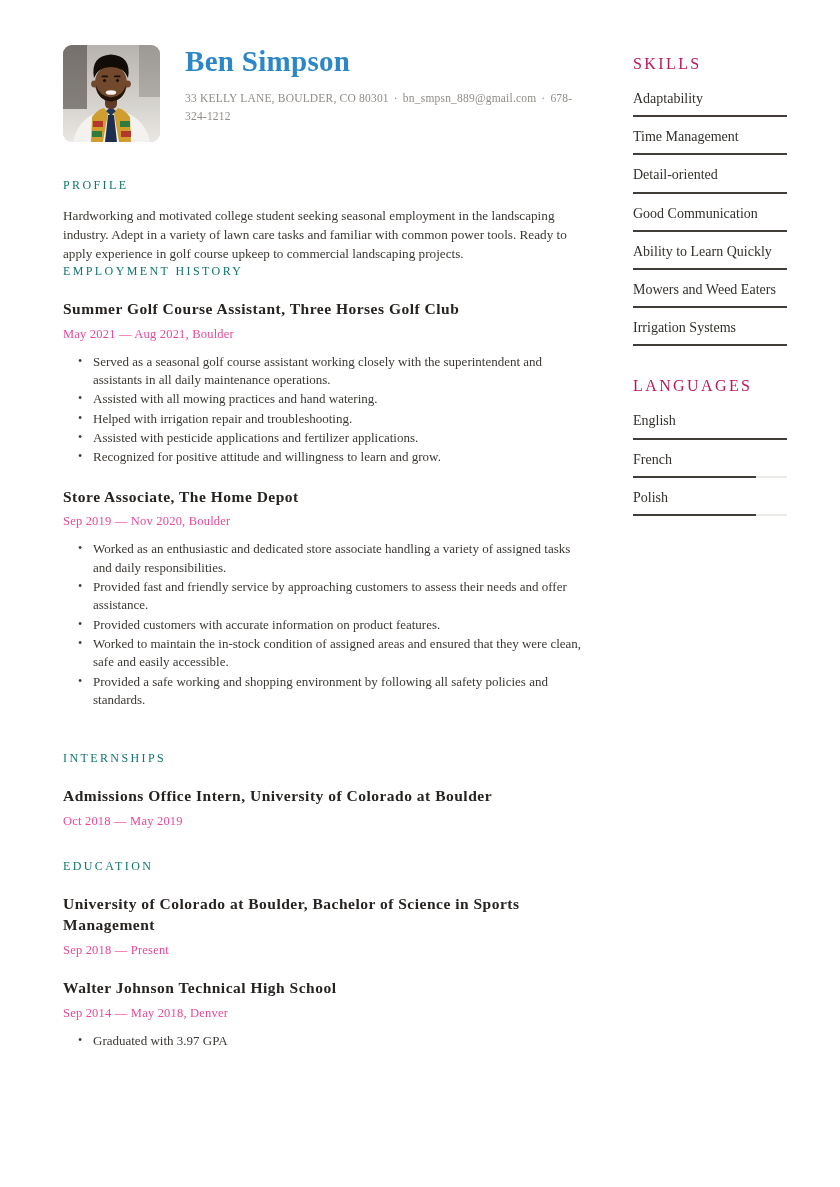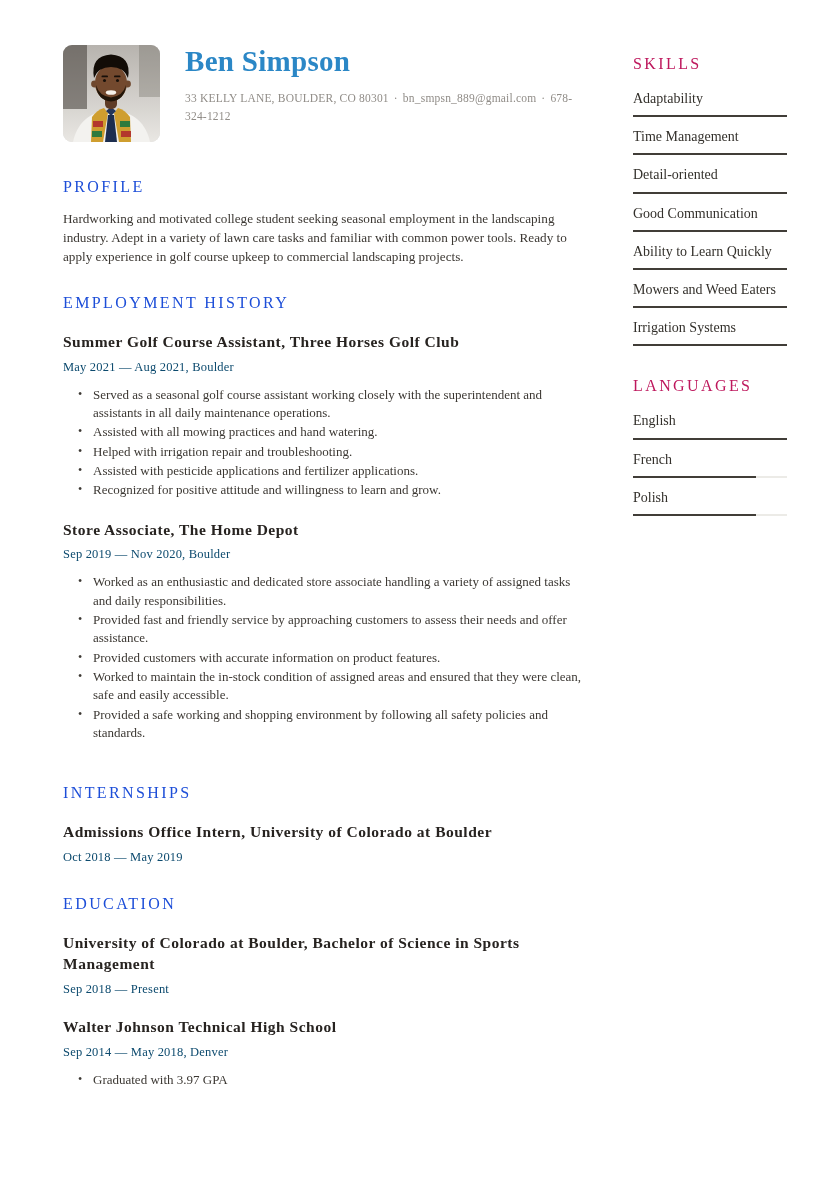--- a/index.html
+++ b/index.html
@@ -14,29 +14,29 @@
 
   
   .header { display:flex; margin-bottom:36px; }
   .photo { width:97px; height:97px; border-radius:9px; overflow:hidden; flex:none; background:#ddd; }
   .header-text { margin-left:25px; padding-top:1px; }
   .name { font-size:29px; font-weight:600; letter-spacing:0.3px; line-height:1.1; }
   .contact { margin-top:11px; font-size:11.5px; line-height:1.6; color:#908c87; max-width:402px; letter-spacing:0.2px; }
   .contact .sep { padding:0 5px; }
 
   
-  .sec-title { font-size:16px; letter-spacing:2.4px; color:#1d4ed8; font-weight:400; }
-  .section-employment { margin-top:27px; }
+  .sec-title { font-size:12px; letter-spacing:2.4px; color:#0f766e; font-weight:400; }
+  .section-employment { }
   .section-internships { margin-top:42px; }
   .section-education { margin-top:30px; }
 
   .profile-text { margin-top:14px; font-size:13.2px; line-height:1.43; }
 
   .job-title { font-size:15.5px; font-weight:700; letter-spacing:0.5px; color:#272320; margin-top:20px; line-height:1.35; }
-  .job-meta { font-size:12.5px; color:#0c4a6e; margin-top:7px; letter-spacing:0.2px; }
+  .job-meta { font-size:12.5px; color:#ec4899; margin-top:7px; letter-spacing:0.2px; }
   ul.bullets { margin:11px 0 0 15px; padding:0; list-style:none; }
   ul.bullets li { position:relative; padding-left:15px; font-size:13px; line-height:1.41; margin-bottom:1px; }
   ul.bullets li::before { content:"•"; position:absolute; left:0; top:0; font-size:12px; }
 
   
   .side-title { font-size:16px; letter-spacing:2.4px; color:#be185d; font-weight:400; margin-bottom:17px; }
   .rated-item { margin-bottom:11px; }
   .rated-label { font-size:14px; color:#33302b; line-height:1.3; }
   .bar { margin-top:7px; height:2px; background:#ecebe7; }
   .bar-fill { height:2px; background:#413d38; }

